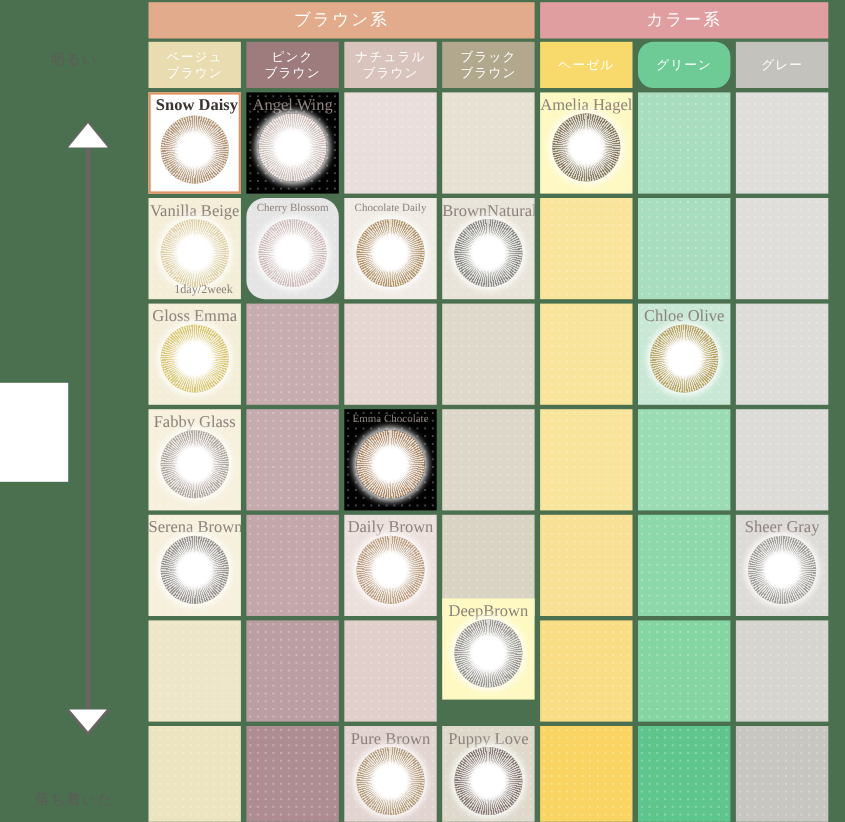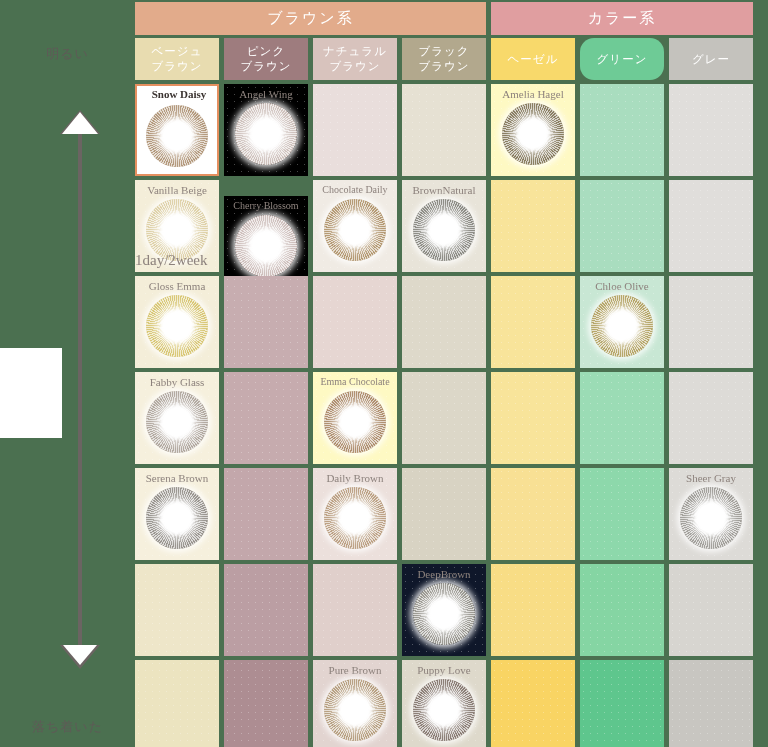--- a/index.html
+++ b/index.html
@@ -66,27 +66,27 @@
     display:flex; flex-direction:column; align-items:center; justify-content:center;
     color:#ffffff; font-size:11.5px; line-height:15px; letter-spacing:1px;
     font-family:"DejaVu Serif", serif; text-align:center;
   }
 
   .cell{
     position:absolute; width:84px; height:92px; overflow:hidden;
   }
   .cell .cname{
     position:absolute; top:4px; left:0; width:84px; text-align:center;
-    font-size:11px; color:#8c817c; white-space:nowrap;
+    font-size:15px; color:#8c817c; white-space:nowrap;
     font-family:"Liberation Serif", serif;
   }
   .cell .cname.sm{ font-size:10px; }
   .cell .csub{
-    position:absolute; bottom:3px; left:0; width:100px; 
-    font-size:15px; color:#8c817c;
+    position:absolute; bottom:3px; left:0; width:100px; text-align:center;
+    font-size:11px; color:#8c817c;
     font-family:"Liberation Serif", serif;
   }
   .cell.selected{
     background:#ffffff !important; border:2px solid #e59060;
   }
   .cell.selected .cname{ color:#3a3330; font-weight:bold; top:2px; }
 
   
   .lens{
     position:absolute; left:50%; transform:translateX(-50%);
@@ -197,21 +197,21 @@
         </div>
         <div class="cell" style="left: 0px; top: 180px; background: rgb(244, 238, 217);">
           <div class="dots"></div>
           <div class="cname">Vanilla Beige</div>
           <div class="lens" style="background: radial-gradient(circle, rgb(255, 255, 255) 0%, rgb(255, 255, 255) 24%, rgb(223, 210, 169) 46%, rgb(223, 210, 169) 86%, rgba(255, 255, 255, 0.9) 99%);">
             <i></i>
             <u></u>
           </div>
           <div class="csub">1day/2week</div>
         </div>
-        <div class="cell" style="left: 89px; top: 196px; background: #000000;">
+        <div class="cell" style="left: 89px; top: 180px; background: #e5e5e5; border-radius: 17px;">
           <div class="dots"></div>
           <div class="cname sm">Cherry Blossom</div>
           <div class="lens" style="background: radial-gradient(circle, rgb(255, 255, 255) 0%, rgb(255, 255, 255) 24%, rgb(207, 192, 189) 46%, rgb(207, 192, 189) 86%, rgba(255, 255, 255, 0.9) 99%);">
             <i></i>
             <u></u>
           </div>
         </div>
         <div class="cell" style="left: 178px; top: 180px; background: rgb(240, 235, 228);">
           <div class="dots"></div>
           <div class="cname sm">Chocolate Daily</div>
@@ -272,21 +272,21 @@
           <div class="dots"></div>
           <div class="cname">Fabby Glass</div>
           <div class="lens" style="background: radial-gradient(circle, rgb(255, 255, 255) 0%, rgb(255, 255, 255) 24%, rgb(179, 170, 161) 46%, rgb(179, 170, 161) 86%, rgba(255, 255, 255, 0.9) 99%);">
             <i></i>
             <u></u>
           </div>
         </div>
         <div class="cell" style="left: 89px; top: 372px; background: rgb(198, 171, 174);">
           <div class="dots"></div>
         </div>
-        <div class="cell" style="left: 178px; top: 372px; background: #fef9c3;">
+        <div class="cell" style="left: 178px; top: 372px; background: #000000;">
           <div class="dots"></div>
           <div class="cname sm">Emma Chocolate</div>
           <div class="lens" style="background: radial-gradient(circle, rgb(255, 255, 255) 0%, rgb(255, 255, 255) 24%, rgb(176, 144, 112) 46%, rgb(176, 144, 112) 86%, rgba(255, 255, 255, 0.9) 99%);">
             <i></i>
             <u></u>
           </div>
         </div>
         <div class="cell" style="left: 267px; top: 372px; background: rgb(220, 215, 200);">
           <div class="dots"></div>
         </div>
@@ -337,21 +337,21 @@
         </div>
         <div class="cell" style="left: 0px; top: 564px; background: rgb(238, 230, 201);">
           <div class="dots"></div>
         </div>
         <div class="cell" style="left: 89px; top: 564px; background: rgb(187, 158, 163);">
           <div class="dots"></div>
         </div>
         <div class="cell" style="left: 178px; top: 564px; background: rgb(224, 207, 203);">
           <div class="dots"></div>
         </div>
-        <div class="cell" style="left: 267px; top: 564px; background: #0f172a;">
+        <div class="cell" style="left: 267px; top: 544px; background: #fef9c3;">
           <div class="dots"></div>
           <div class="cname">DeepBrown</div>
           <div class="lens" style="background: radial-gradient(circle, rgb(255, 255, 255) 0%, rgb(255, 255, 255) 24%, rgb(156, 154, 147) 46%, rgb(156, 154, 147) 86%, rgba(255, 255, 255, 0.9) 99%);">
             <i></i>
             <u></u>
           </div>
         </div>
         <div class="cell" style="left: 356px; top: 564px; background: rgb(248, 221, 133);">
           <div class="dots"></div>
         </div>

